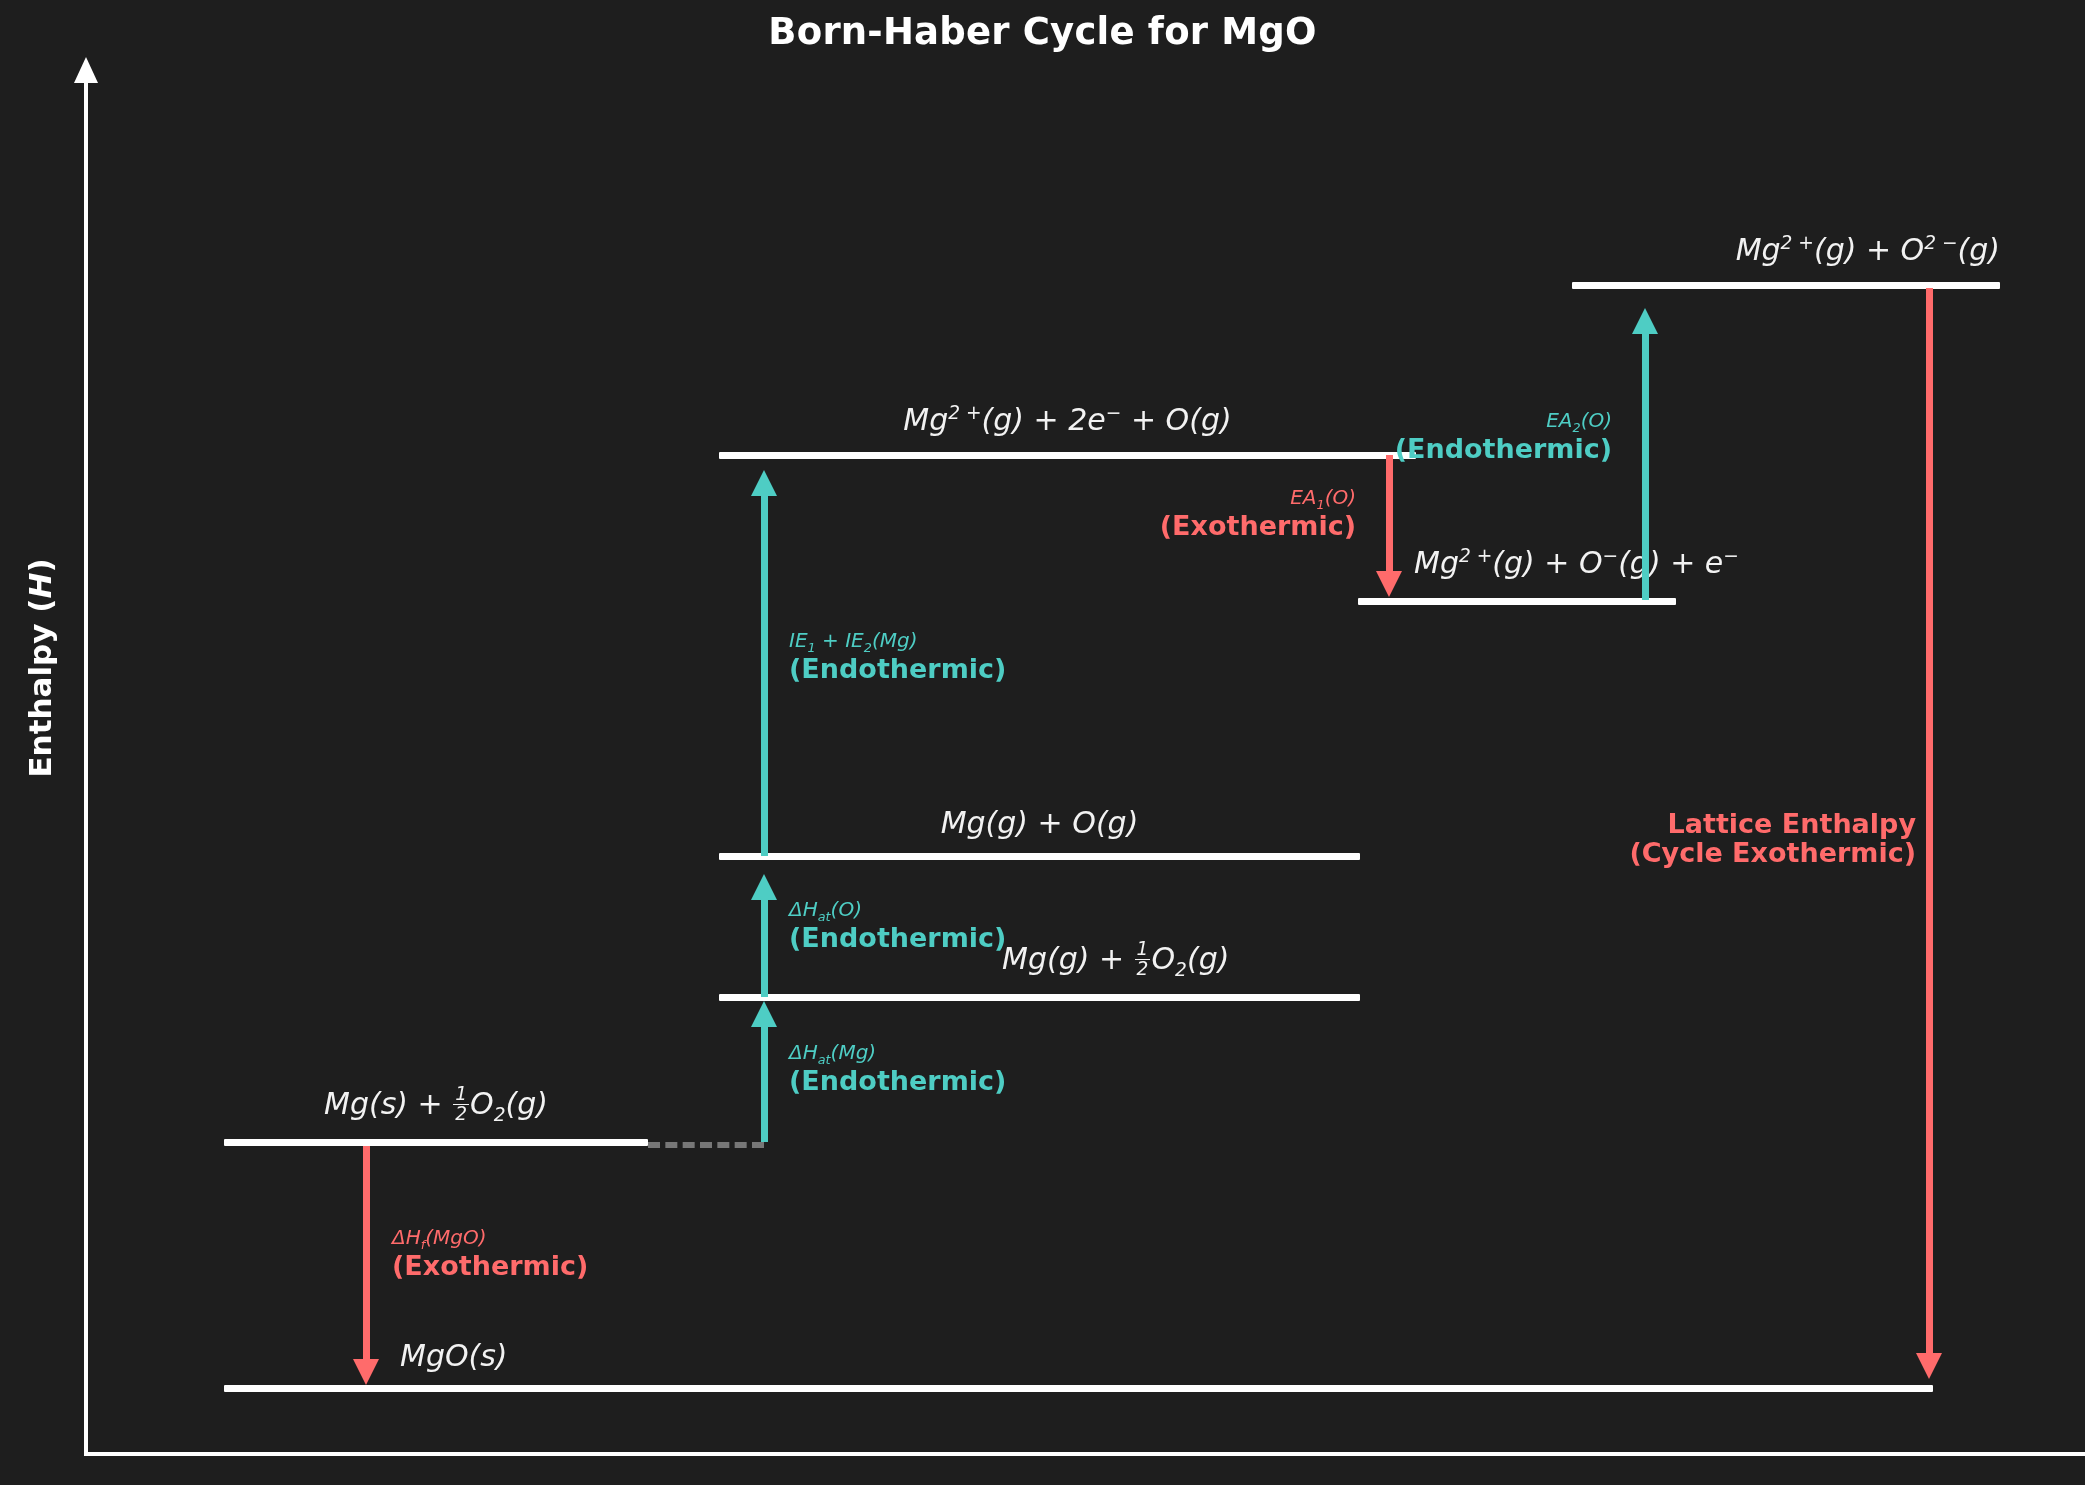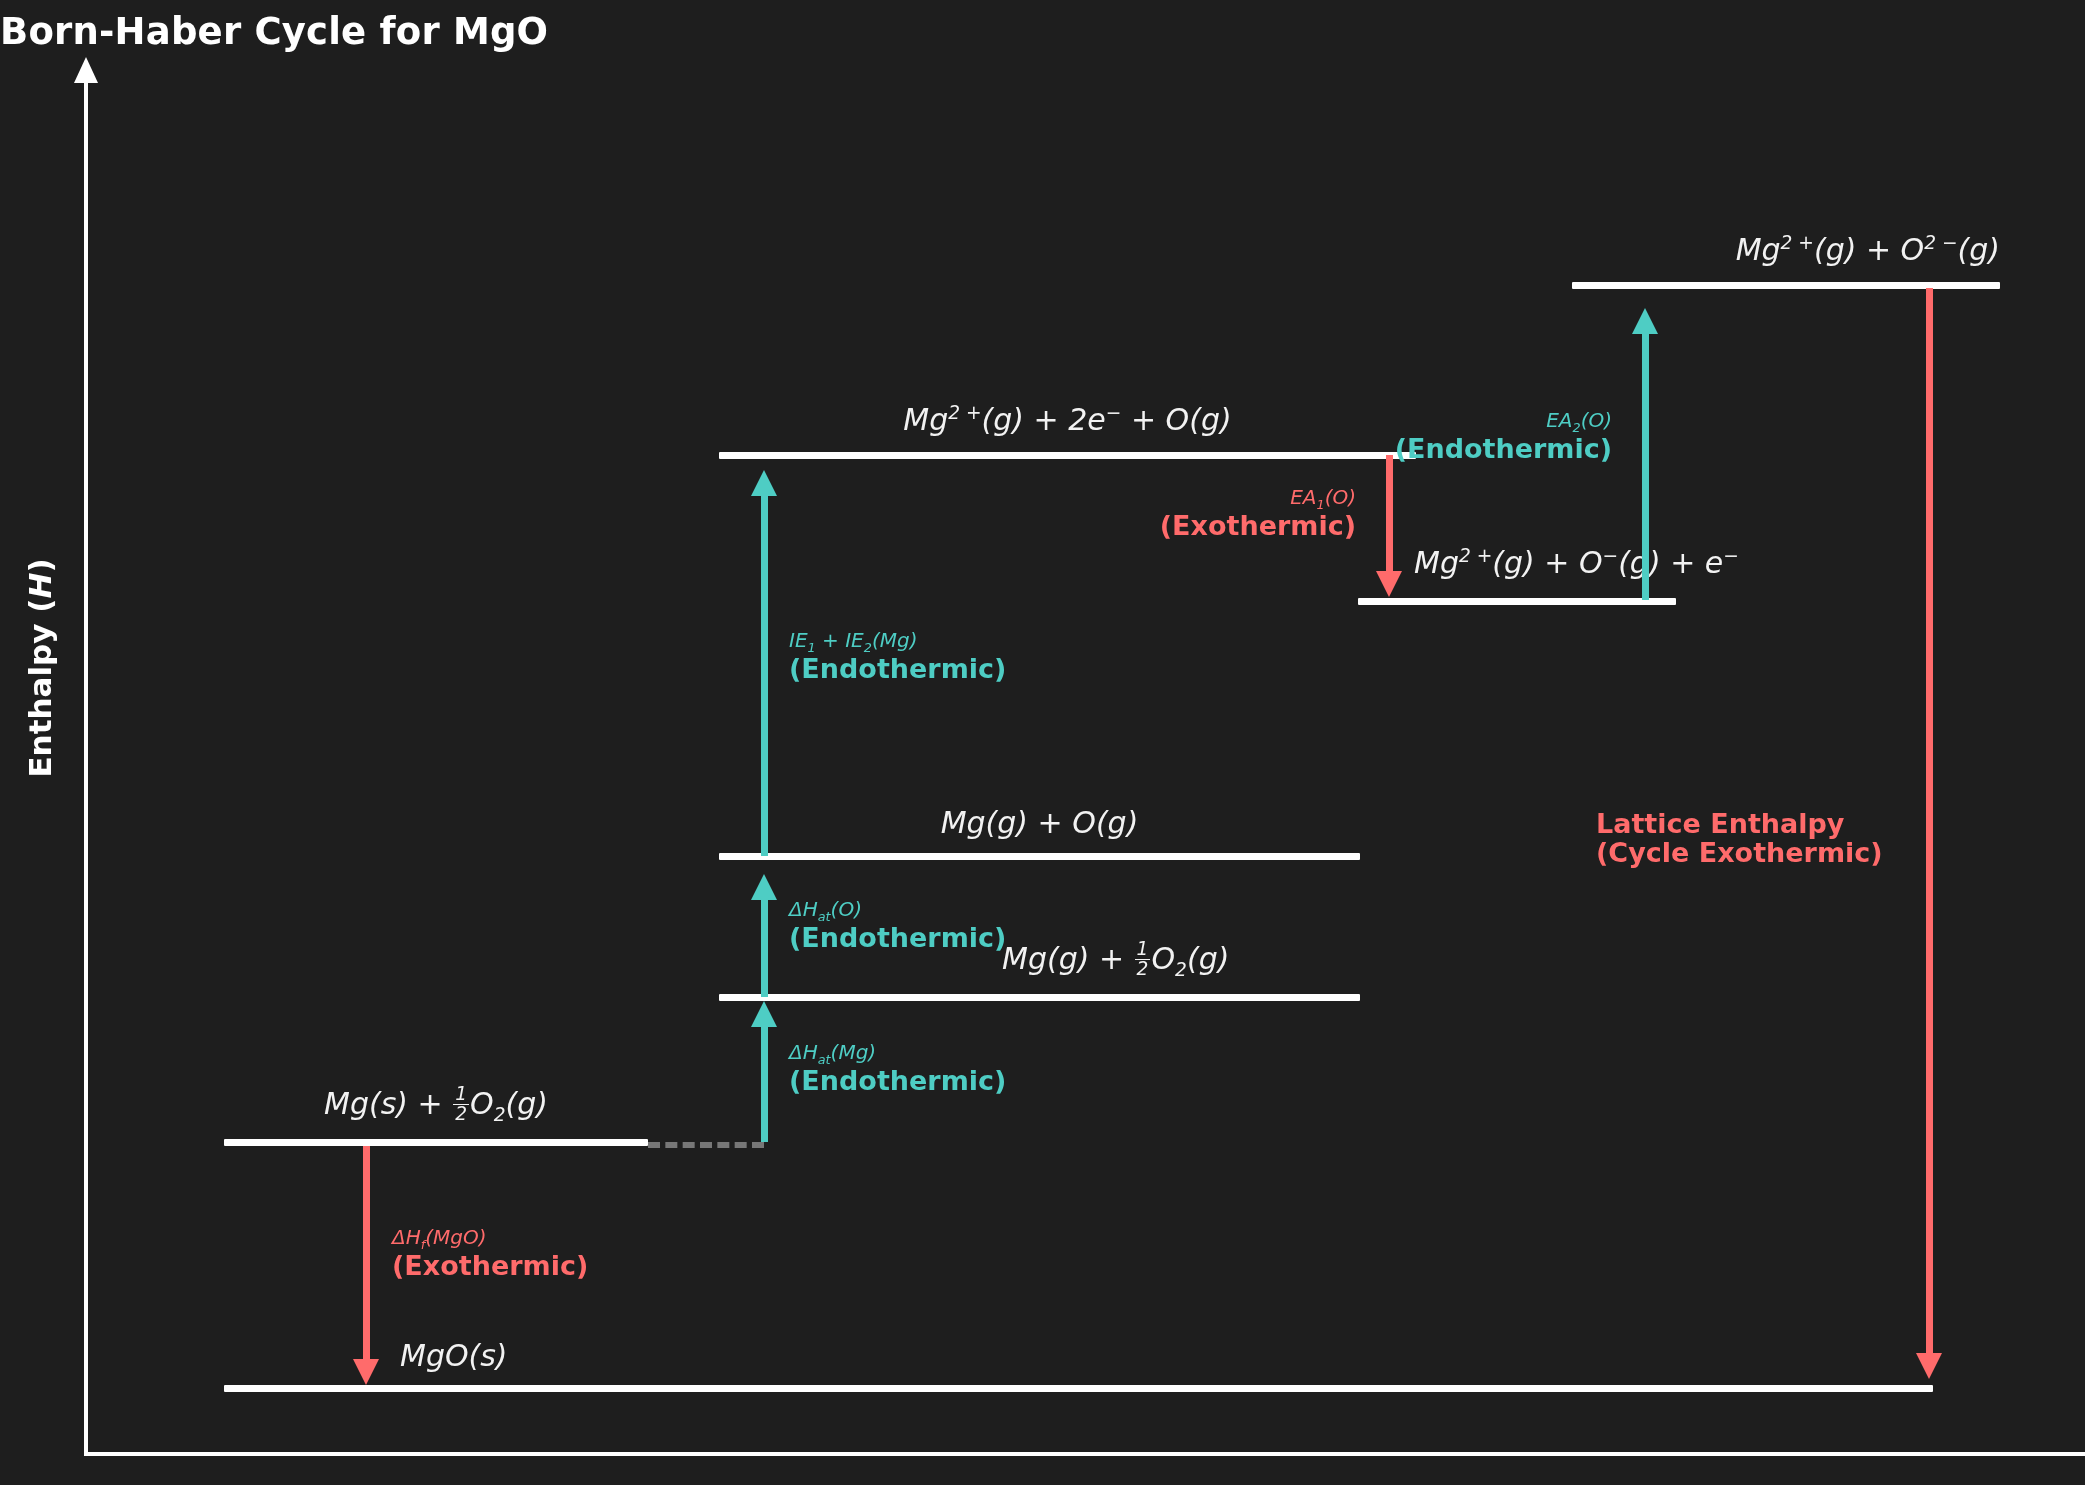--- a/index.html
+++ b/index.html
@@ -15,20 +15,21 @@
     font-family: "DejaVu Sans", sans-serif;
     overflow: hidden;
   }
 
   
   #chart-title {
     position: absolute;
     left: 0;
     top: 10px;
     width: 2085px;
+    text-align: center;
     color: #ffffff;
     font-size: 37px;
     font-weight: bold;
     font-family: "DejaVu Sans", sans-serif;
     letter-spacing: 0.2px;
   }
 
   
   .axis-line {
     position: absolute;
@@ -146,21 +147,21 @@
   .ann .term sub { font-size: 0.64em; vertical-align: sub; font-style: italic; }
   .ann .kind {
     display: block;
     font-size: 27px;
     font-weight: bold;
   }
   .ann.teal-text .term, .ann.teal-text .kind { color: #4ECDC4; }
   .ann.red-text  .term, .ann.red-text  .kind { color: #FF6B6B; }
   .ann.right  { text-align: right; }
   .ann.left   { text-align: left; }
-  .ann.center { text-align: left; }
+  .ann.center { text-align: right; }
 </style>
 </head>
 <body>
 
 <div id="stage">
 
   <div id="chart-title">Born-Haber Cycle for MgO</div>
 
   <div class="axis-line" id="y-axis-line"></div>
   <div id="y-axis-head"></div>

